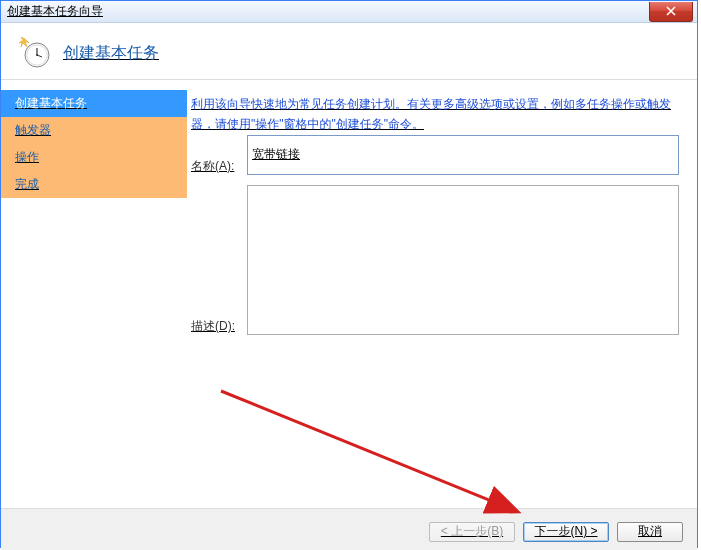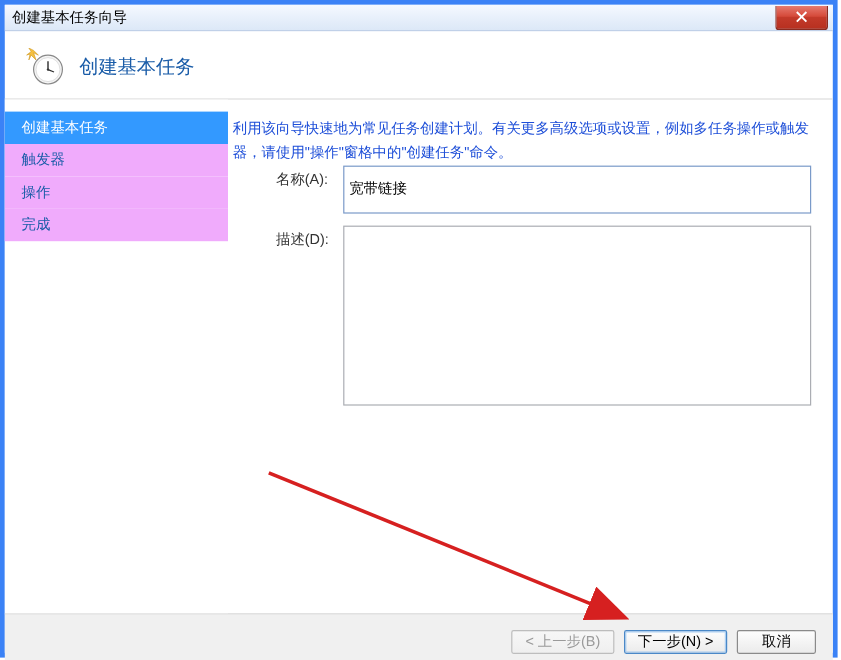--- a/index.html
+++ b/index.html
@@ -12,23 +12,24 @@
       font-size: 12px;
       background: #fff;
       width: 701px;
       height: 550px;
       overflow: hidden;
       position: relative;
     }
     .window {
       width: 698px;
       height: 548px;
-      border: 4px solid #3b82f6;
+      border: 1px solid #3b82f6;
       background: #fff;
       position: relative;
+      text-decoration: underline;
     }
     .titlebar {
       height: 22px;
       background: linear-gradient(to bottom, #f5f9ff 0%, #e8f0fb 50%, #dce8f7 100%);
       border-bottom: 1px solid #c0d0e8;
       display: flex;
       align-items: center;
       justify-content: space-between;
       padding-left: 6px;
     }
@@ -79,40 +80,39 @@
     }
     .sidebar {
       width: 186px;
       padding: 10px 0 0 0;
       background: #fff;
     }
     .sidebar-item {
       padding: 5px 10px 5px 14px;
       font-size: 12px;
       color: #1a5ca8;
-      background: #f0abfc;
+      background: #fdba74;
     }
     .sidebar-item.selected {
       background: #3399ff;
       color: #fff;
     }
     .content {
       flex: 1;
       padding: 14px 18px 10px 4px;
     }
     .intro-text {
       font-size: 12px;
       color: #1d4ed8;
       line-height: 1.7;
     }
     .form-row {
       display: flex;
-      align-items: flex-start;
+      align-items: flex-end;
       margin-bottom: 10px;
-      margin-left: 36px;
     }
     .form-label {
       width: 56px;
       font-size: 12px;
       color: #333;
       padding-top: 3px;
     }
     .text-input {
       flex: 1;
       height: 40px;

